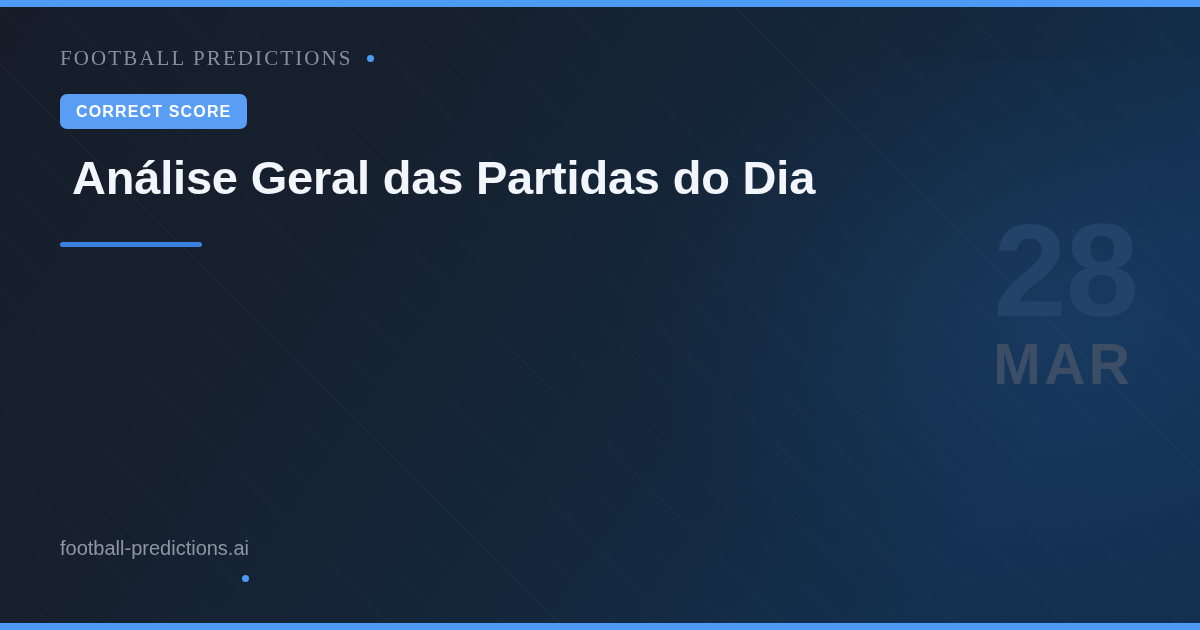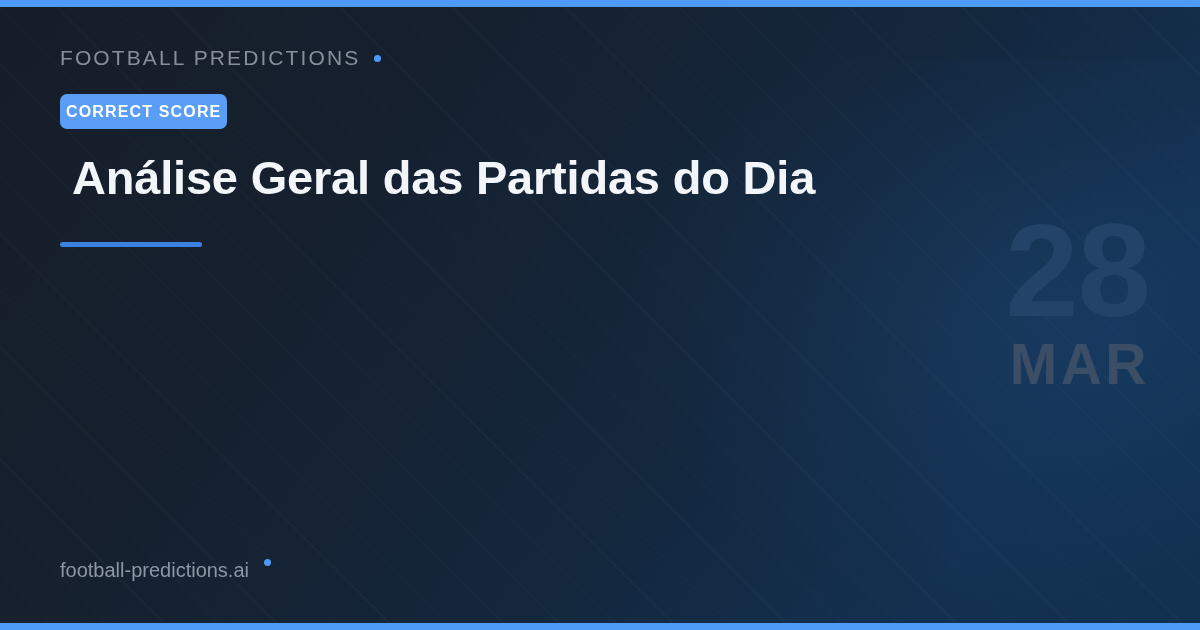--- a/index.html
+++ b/index.html
@@ -50,20 +50,21 @@
   .edge-bar.top { top: 0; }
   .edge-bar.bottom { bottom: 0; }
 
   .eyebrow-row {
     position: absolute;
     left: 60px;
     top: 46px;
     display: flex;
     align-items: center;
     gap: 14px;
+    font-family: Liberation Serif, serif;
   }
   .eyebrow-text {
     color: #878f9c;
     font-size: 21px;
     letter-spacing: 2.1px;
     font-weight: 400;
     white-space: nowrap;
   }
   .dot {
     width: 7px;
@@ -74,21 +75,21 @@
   }
 
   .badge {
     position: absolute;
     left: 60px;
     top: 94px;
     display: inline-flex;
     align-items: center;
     justify-content: center;
     height: 35px;
-    padding: 0 6px;
+    padding: 0 16px;
     border-radius: 7px;
     background: #599ef4;
     color: #ffffff;
     font-size: 16px;
     font-weight: bold;
     letter-spacing: 1.15px;
     white-space: nowrap;
   }
 
   .headline {
@@ -109,23 +110,22 @@
     left: 60px;
     top: 242px;
     width: 142px;
     height: 5px;
     border-radius: 3px;
     background: #3b82e0;
   }
 
   .date-block {
     position: absolute;
-    right: 50px;
+    right: 62px;
     top: 214px;
-    text-align: right;
     line-height: 1;
     user-select: none;
   }
   .date-day {
     display: block;
     color: #234468;
     font-size: 132px;
     font-weight: bold;
     letter-spacing: -1px;
     line-height: 0.86;
@@ -137,22 +137,23 @@
     font-weight: bold;
     letter-spacing: 3.5px;
     margin-top: 8px;
   }
 
   .footer-row {
     position: absolute;
     left: 60px;
     bottom: 48px;
     display: flex;
-    align-items: flex-start;
+    align-items: flex-end;
     gap: 15px;
+    flex-direction: column;
   }
   .footer-text {
     color: #8d96a4;
     font-size: 20px;
     font-weight: 400;
     white-space: nowrap;
   }
 </style>
 </head>
 <body>

